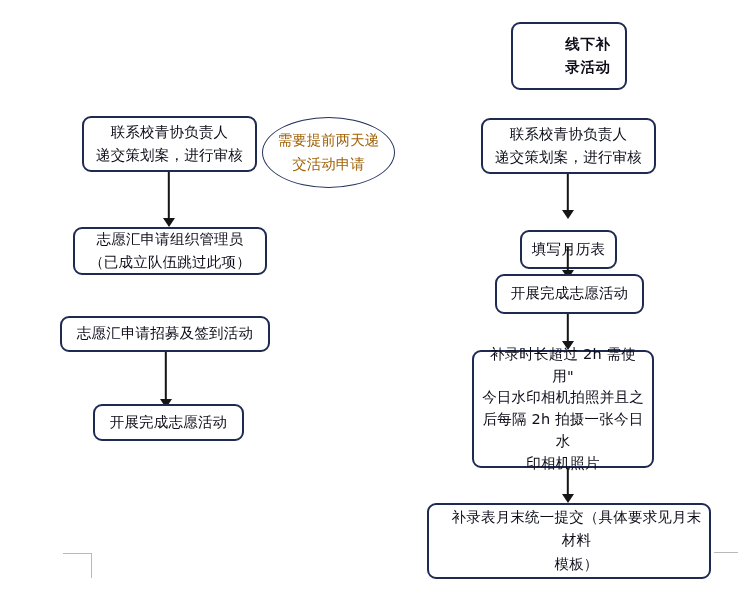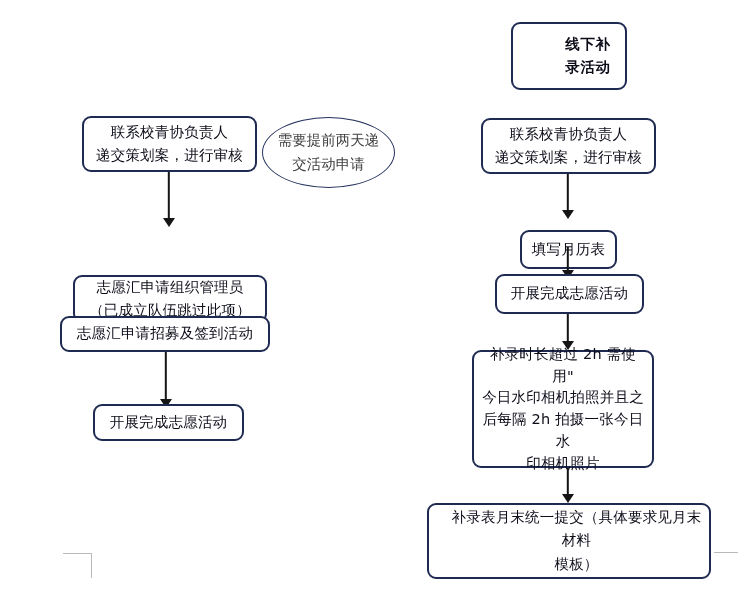--- a/index.html
+++ b/index.html
@@ -48,21 +48,21 @@
   .ellipse {
     position: absolute;
     box-sizing: border-box;
     border: 1.6px solid #23305c;
     border-radius: 50%;
     background: #ffffff;
     display: flex;
     align-items: center;
     justify-content: center;
     text-align: center;
-    color: #404040;
+    color: #a16207;
     font-size: 14.5px;
     line-height: 1.62;
     white-space: pre-line;
     padding: 0 10px;
   }
 
   
   .conn {
     position: absolute;
     width: 0;
@@ -102,21 +102,21 @@
 递交策划案，进行审核</div>
 
   <div class="ellipse" style="left:262px; top:117px; width:133px; height:71px;">需要提前两天递
 交活动申请</div>
 
   <div class="conn" style="left:169px; top:172px;">
     <div class="shaft" style="height:46px;"></div>
     <div class="head" style="top:46px;"></div>
   </div>
 
-  <div class="node" style="left:73px; top:227px; width:194px; height:48px;margin-top:48px;">志愿汇申请组织管理员
+  <div class="node" style="left:73px; top:227px; width:194px; height:48px;">志愿汇申请组织管理员
 （已成立队伍跳过此项）</div>
 
   <div class="node" style="left:60px; top:316px; width:210px; height:36px;">志愿汇申请招募及签到活动</div>
 
   <div class="conn" style="left:166px; top:352px;">
     <div class="shaft" style="height:47px;"></div>
     <div class="head" style="top:47px;"></div>
   </div>
 
   <div class="node" style="left:93px; top:404px; width:151px; height:37px;">开展完成志愿活动</div>

